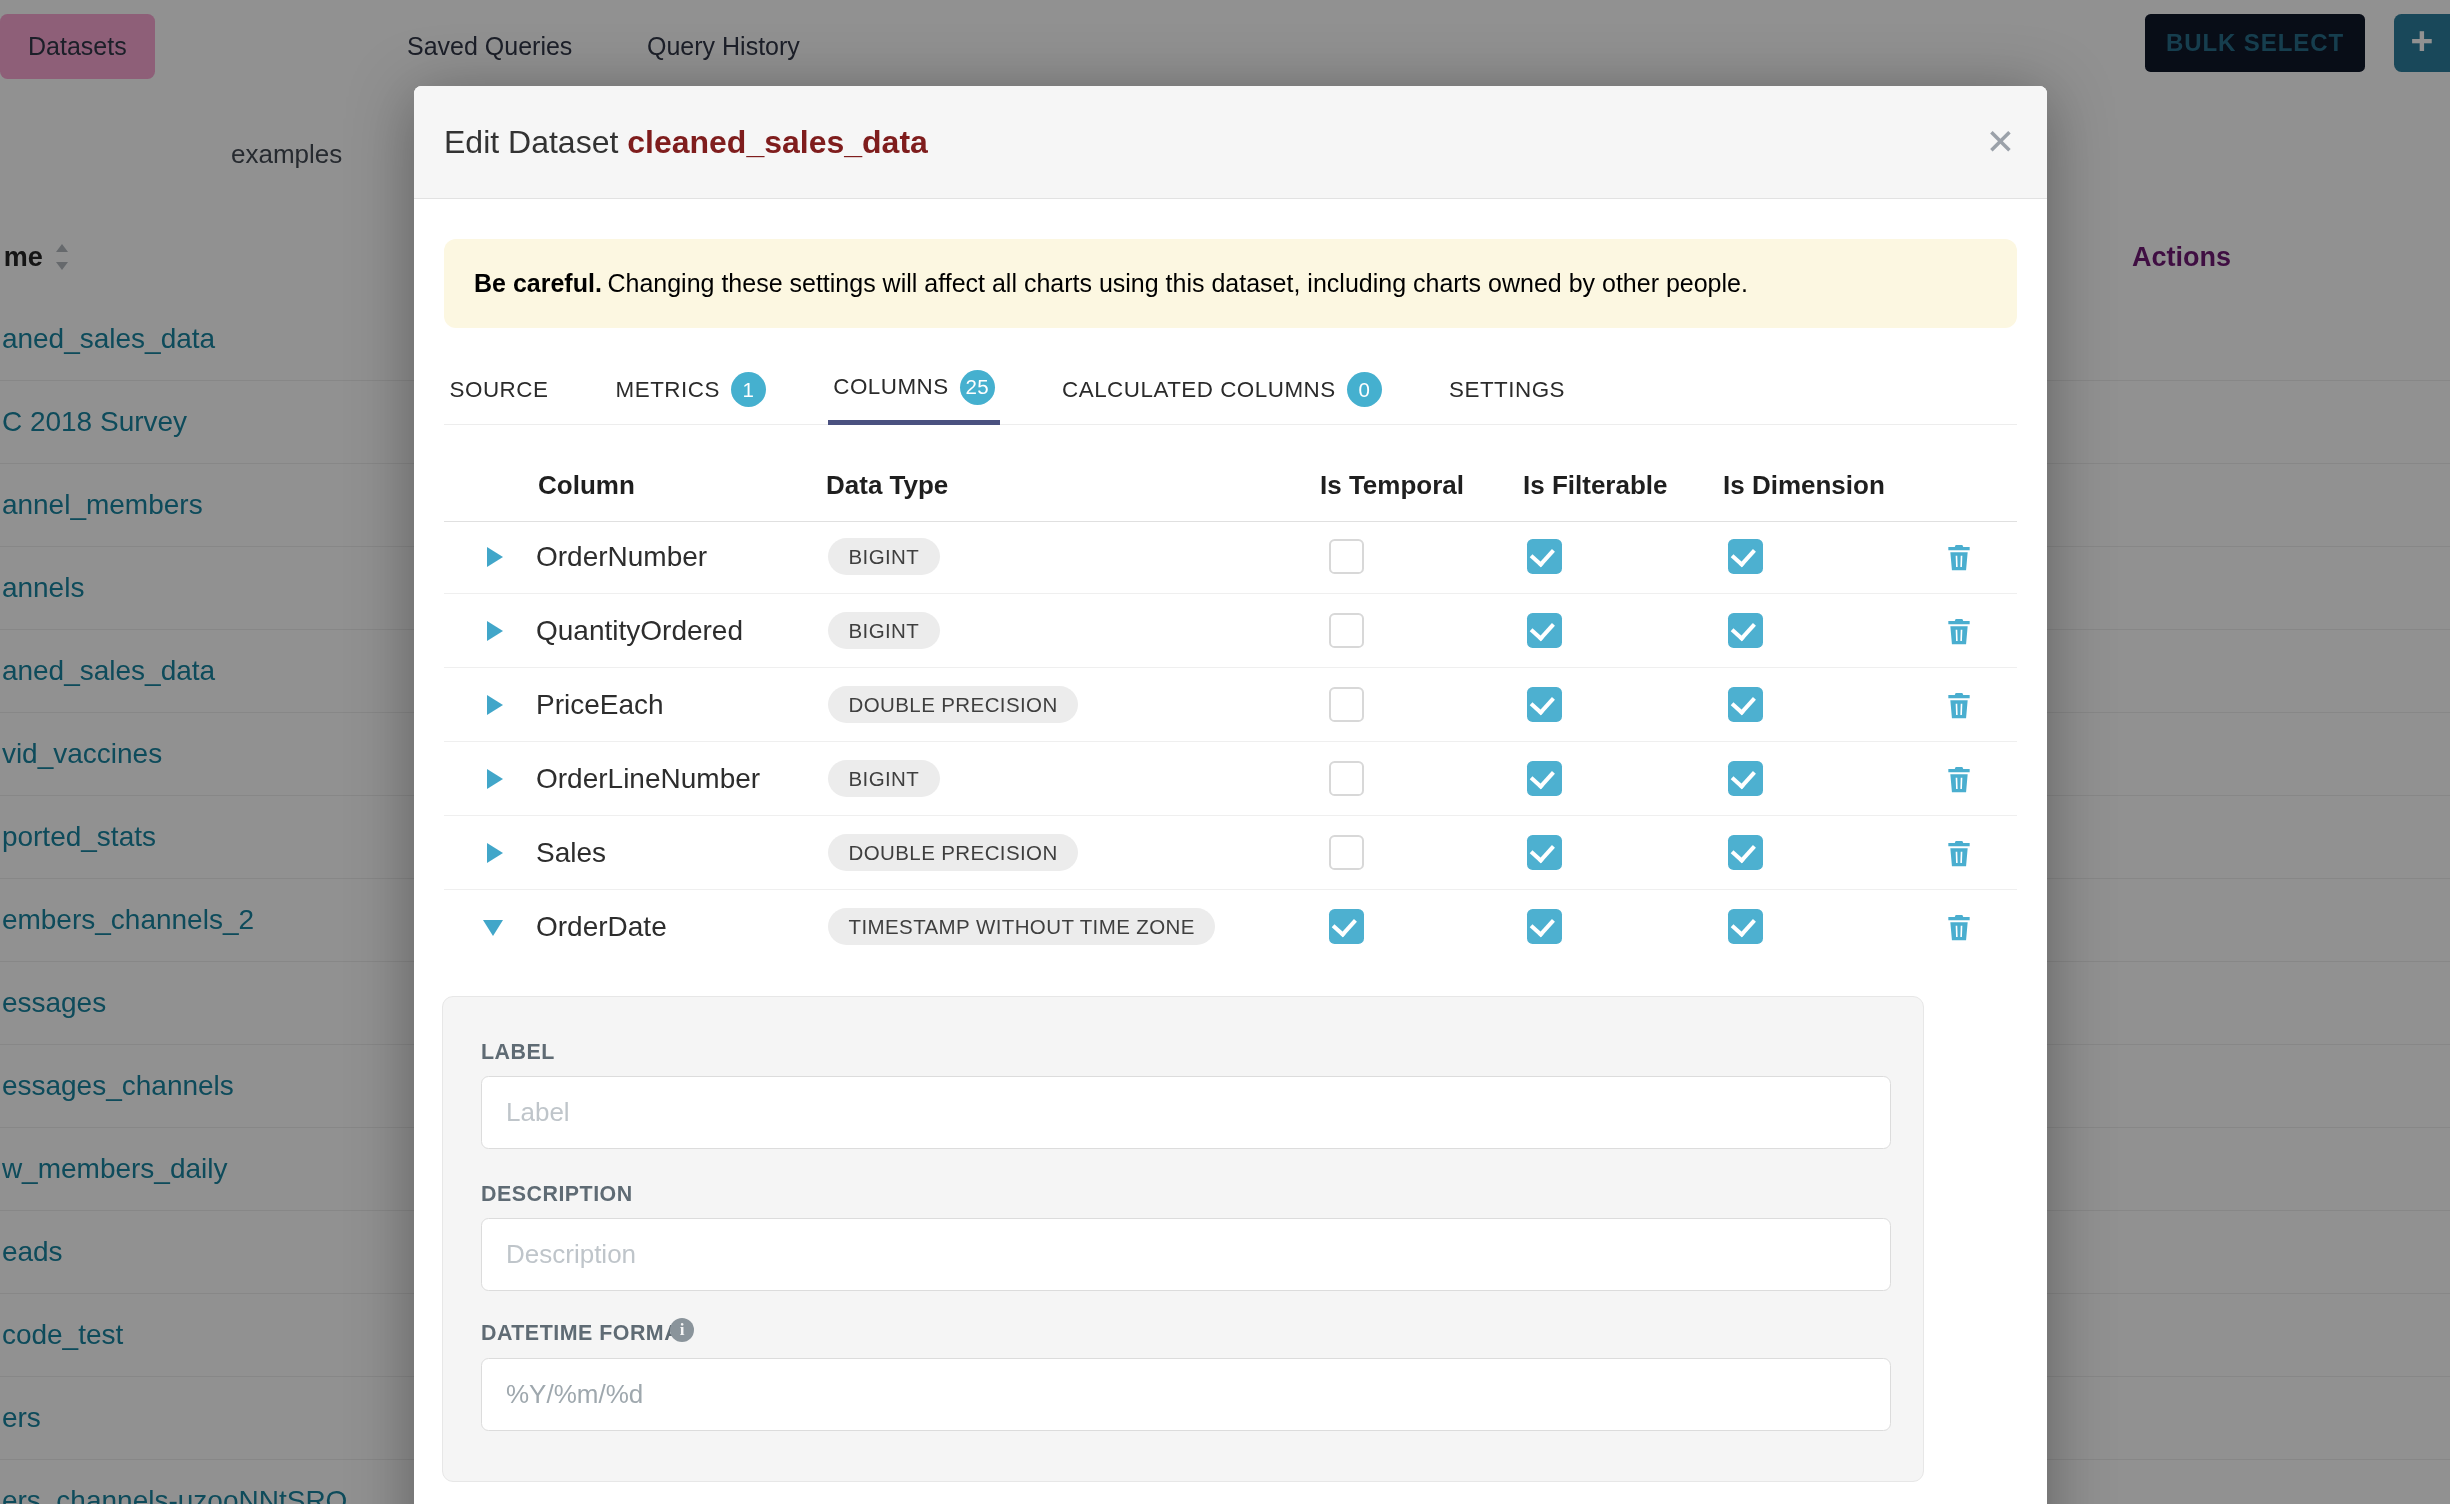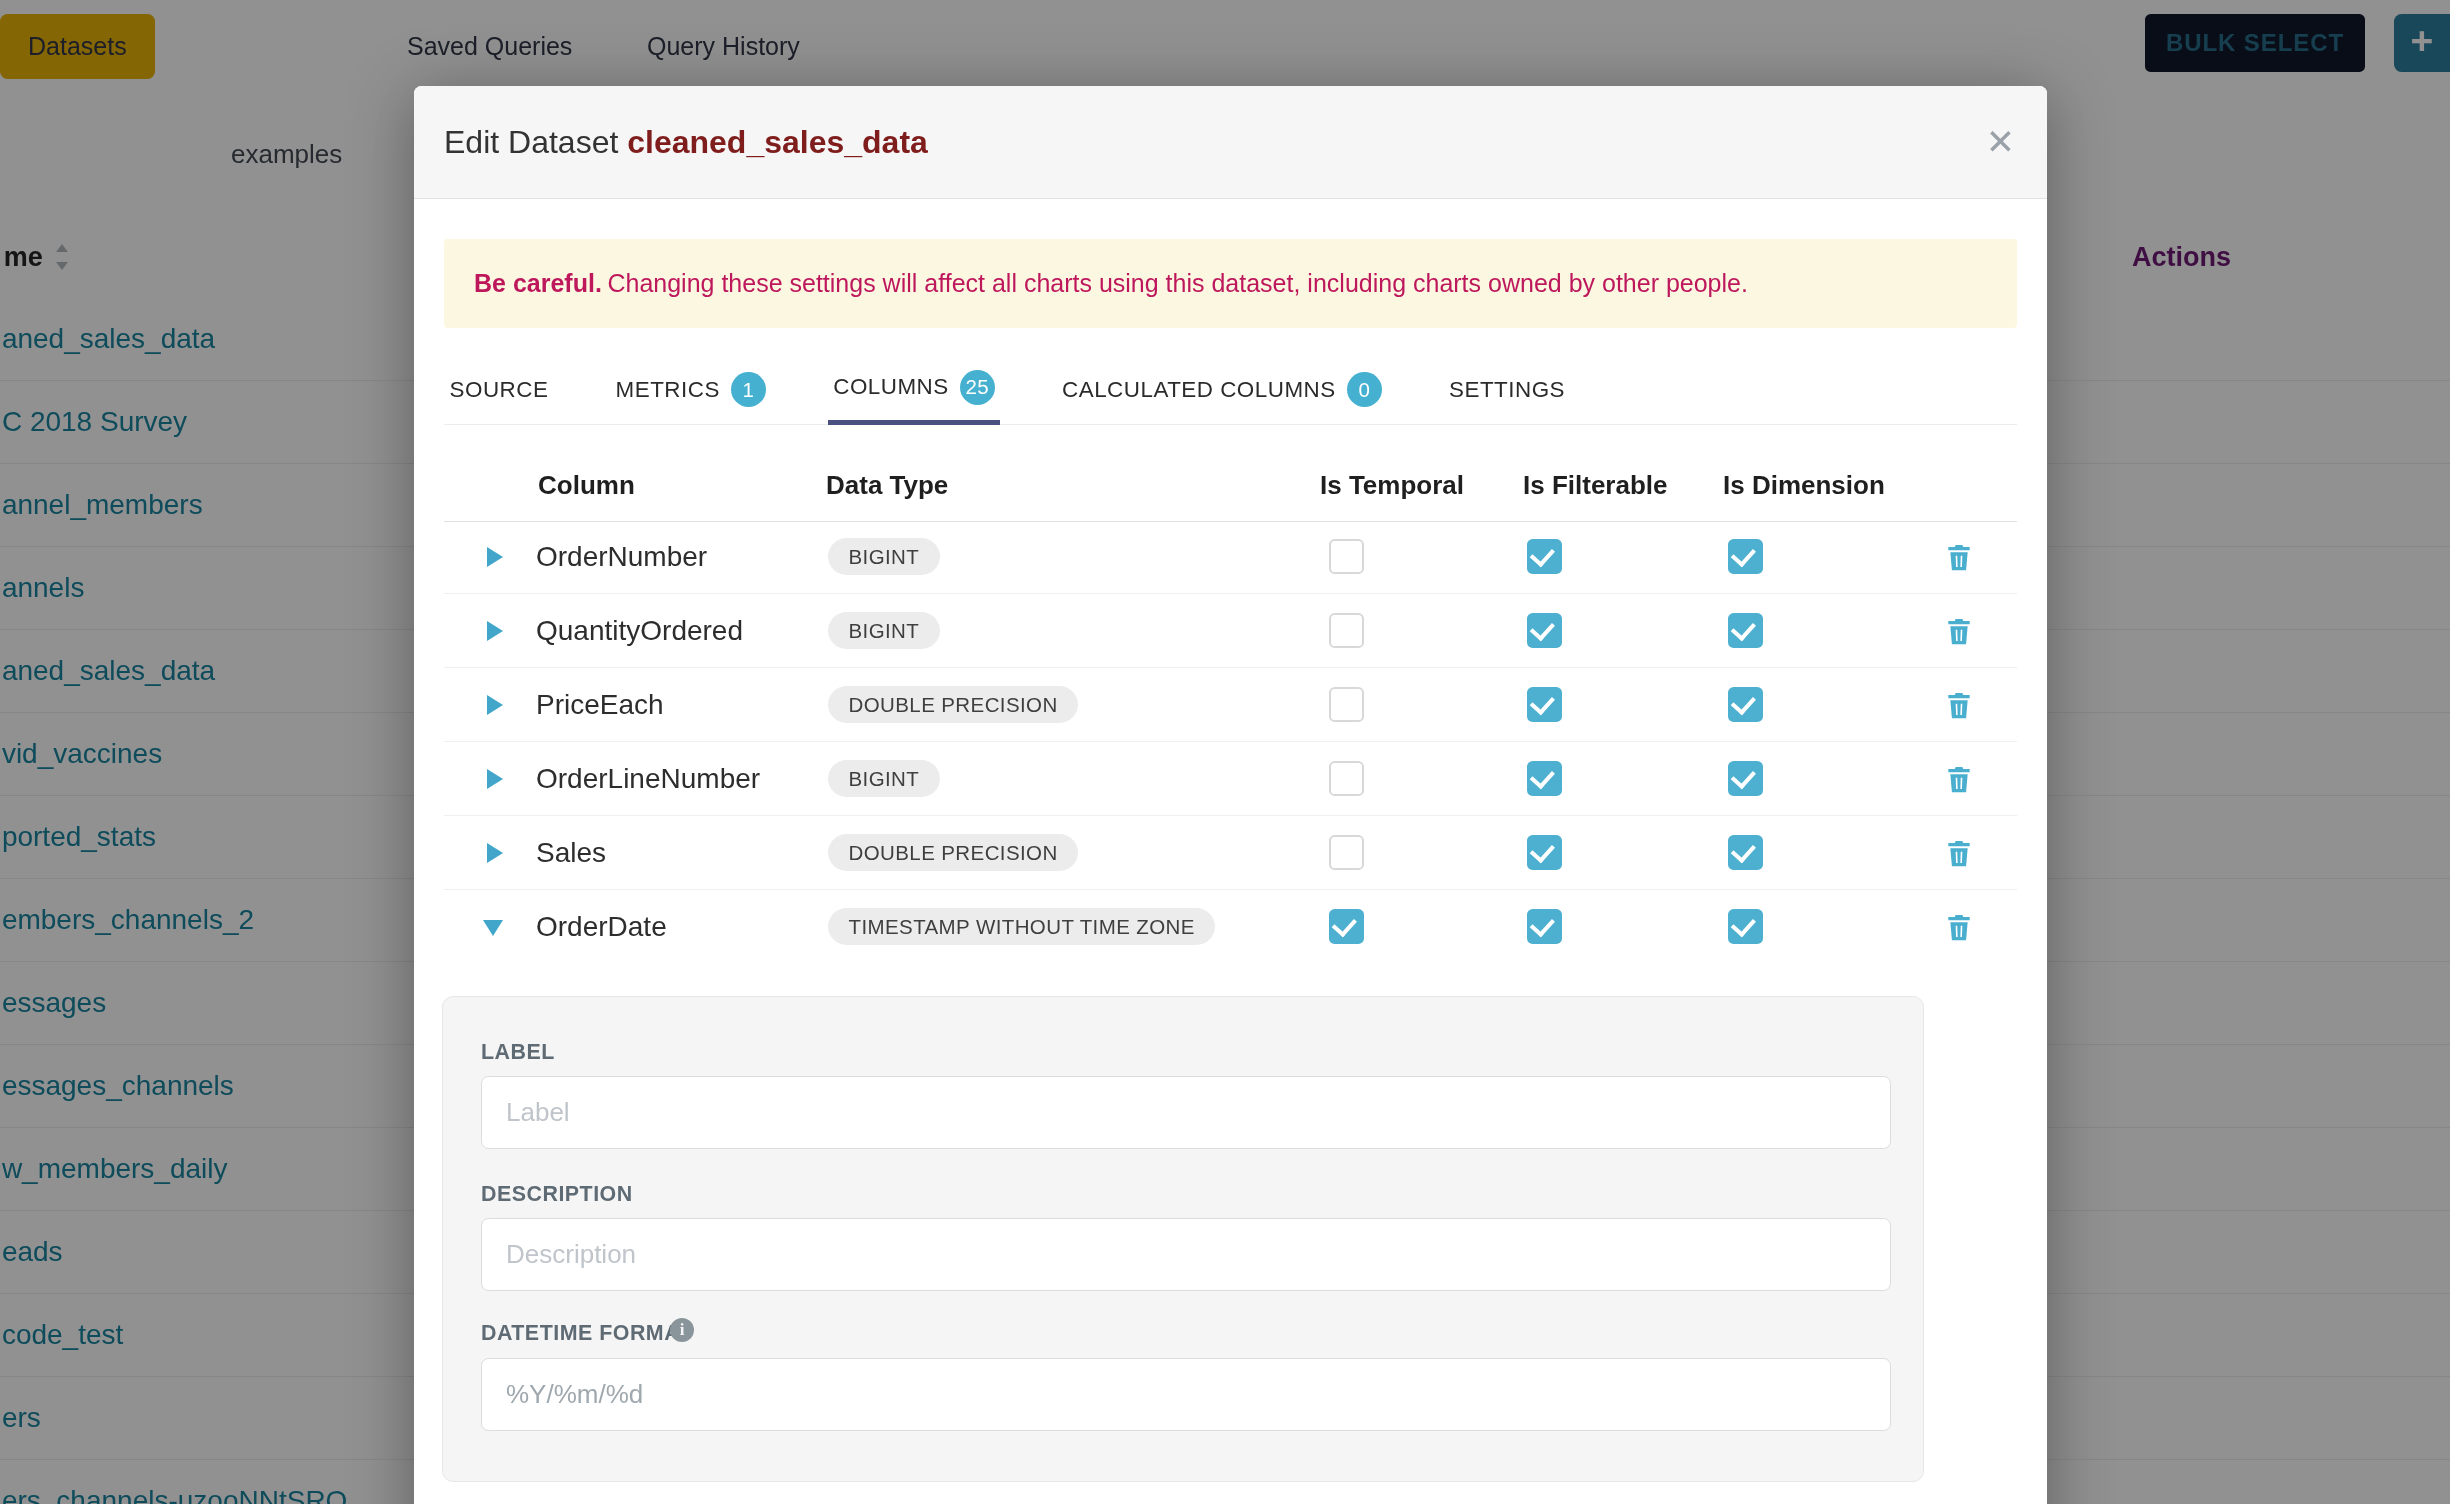--- a/index.html
+++ b/index.html
@@ -5,21 +5,21 @@
   html,body{margin:0;padding:0;}
   body{
     width:2450px;height:1505px;overflow:hidden;position:relative;
     background:#ffffff;font-family:"Liberation Sans",sans-serif;
     -webkit-font-smoothing:antialiased;
   }
   
   .app{position:absolute;inset:0;background:#fff;}
   .topnav{position:absolute;left:0;top:0;width:2450px;height:93px;background:#fff;border-bottom:0.9px solid #ececec;}
   .nav-item{position:absolute;top:0;height:93px;line-height:93px;font-size:25px;color:#323848;cursor:pointer;}
-  .nav-pill{position:absolute;top:14px;height:65px;line-height:65px;padding:0 28px;background:#eab308;border-radius:7.5px;font-size:25px;color:#323848;}
+  .nav-pill{position:absolute;top:14px;height:65px;line-height:65px;padding:0 28px;background:#f9a8d4;border-radius:7.5px;font-size:25px;color:#323848;}
   .bulk-btn{position:absolute;left:2145px;top:14px;width:220px;height:58px;line-height:58px;text-align:center;
     background:#0f172a;border-radius:5.6px;color:#286e8a;font-size:24px;font-weight:bold;letter-spacing:0.9px;}
   .add-btn{position:absolute;left:2394px;top:14px;width:56px;height:58px;line-height:54px;text-align:center;
     background:#2d7f9e;border-radius:7.5px 0 0 7.5px;color:#fff;font-size:39px;font-weight:bold;}
   .subnav{position:absolute;left:0;top:93px;width:2450px;height:123px;background:#fff;border-bottom:0.9px solid #eaeaea;}
   .chev{display:inline-block;width:0;height:0;border-left:9.3px solid transparent;border-right:9.3px solid transparent;border-top:11.2px solid #8f99a2;}
   .subnav .chev.first{position:absolute;left:24px;top:152px;}
   .db-label{position:absolute;left:103px;top:0;height:123px;line-height:123px;font-size:26px;font-weight:bold;color:#1f2430;}
   .db-value{position:absolute;left:231px;top:0;height:123px;line-height:123px;font-size:26px;color:#434a54;}
   .subnav .chev.second{position:absolute;left:343px;top:152px;}
@@ -34,22 +34,22 @@
   .ds-link{position:absolute;left:1.9px;top:0;height:82px;line-height:82px;font-size:28px;color:#1985a0;cursor:pointer;}
   
   .overlay{position:absolute;inset:0;background:rgba(0,0,0,0.43);z-index:5;}
   
   .modal{position:absolute;left:414px;top:86px;width:1633px;height:1604px;background:#fff;z-index:10;
     border-radius:7.5px 7.5px 0 0;box-shadow:0 9.3px 65px rgba(0,0,0,0.35);}
   .m-header{position:absolute;left:0;top:0;width:1633px;height:112px;background:#f6f6f6;border-bottom:0.9px solid #e2e2e2;border-radius:7.5px 7.5px 0 0;}
   .m-title{position:absolute;left:30px;top:0;height:112px;line-height:112px;font-size:32px;color:#333;}
   .m-title b{color:#7f1d1d;}
   .m-close{position:absolute;right:32px;top:0;height:112px;line-height:112px;font-size:35px;color:#9ba1a9;cursor:pointer;}
-  .warning{position:absolute;left:30px;right:30px;top:153px;height:89px;background:#fcf7e1;border-radius:4px;
-    line-height:89px;padding-left:30px;font-size:25px;color:#be185d;white-space:nowrap;overflow:hidden;}
+  .warning{position:absolute;left:30px;right:30px;top:153px;height:89px;background:#fcf7e1;border-radius:12px;
+    line-height:89px;padding-left:30px;font-size:25px;color:#000000;white-space:nowrap;overflow:hidden;}
   .warning b{margin-right:5.6px;}
   .tabs{position:absolute;left:30px;right:30px;top:268px;height:71px;border-bottom:1.9px solid #ededed;display:flex;gap:56px;align-items:flex-start;box-sizing:border-box;}
   .tab{display:flex;align-items:center;gap:11.2px;height:71px;padding:0 5.6px;box-sizing:border-box;
     font-size:22.4px;letter-spacing:0.5px;color:#2b2b2b;cursor:pointer;}
   .tab.active{border-bottom:5.6px solid #4a5180;}
   .tab .badge{display:none;width:35px;height:35px;border-radius:50%;background:#45b0cf;color:#fff;
     font-size:20.5px;align-items:center;justify-content:center;}
   .tab.hasbadge .badge{display:flex;}
   .cheader{position:absolute;left:30px;right:30px;top:373px;height:62px;border-bottom:0.9px solid #e0e0e0;}
   .cheader span{position:absolute;top:0;height:62px;line-height:52px;font-size:26px;font-weight:bold;color:#1f1f1f;}

